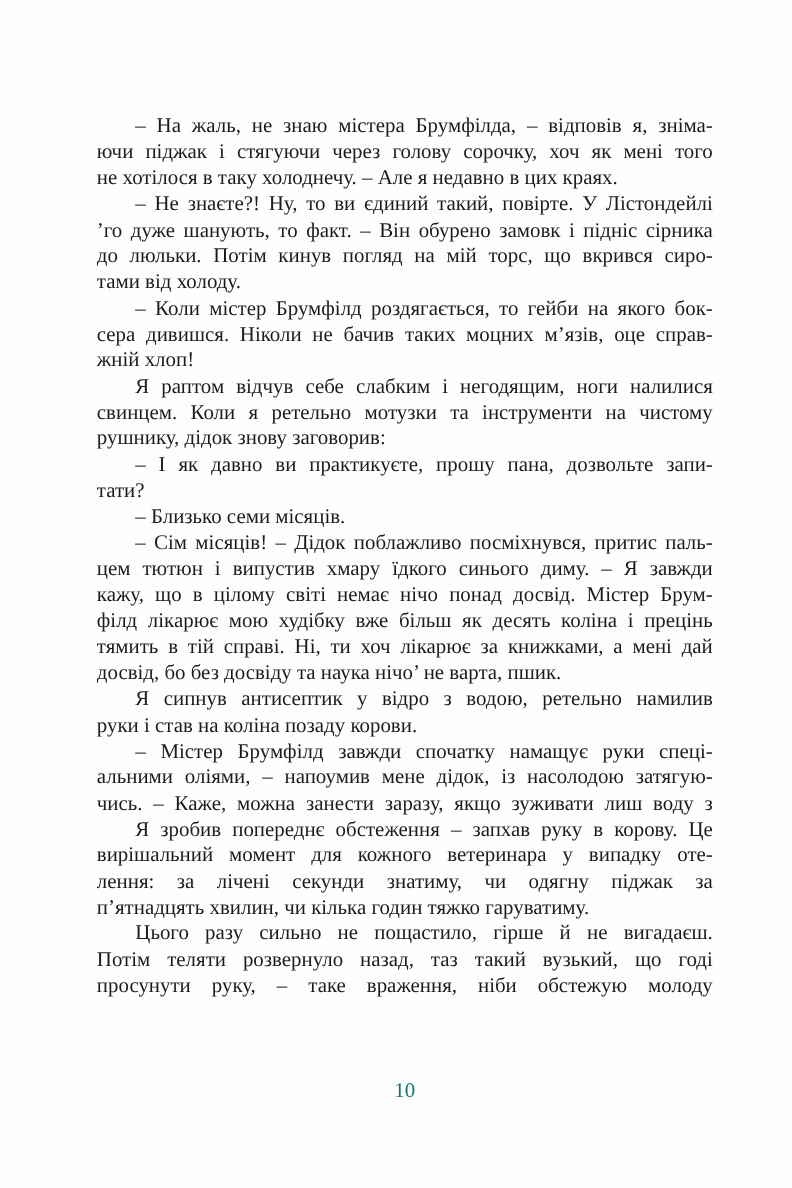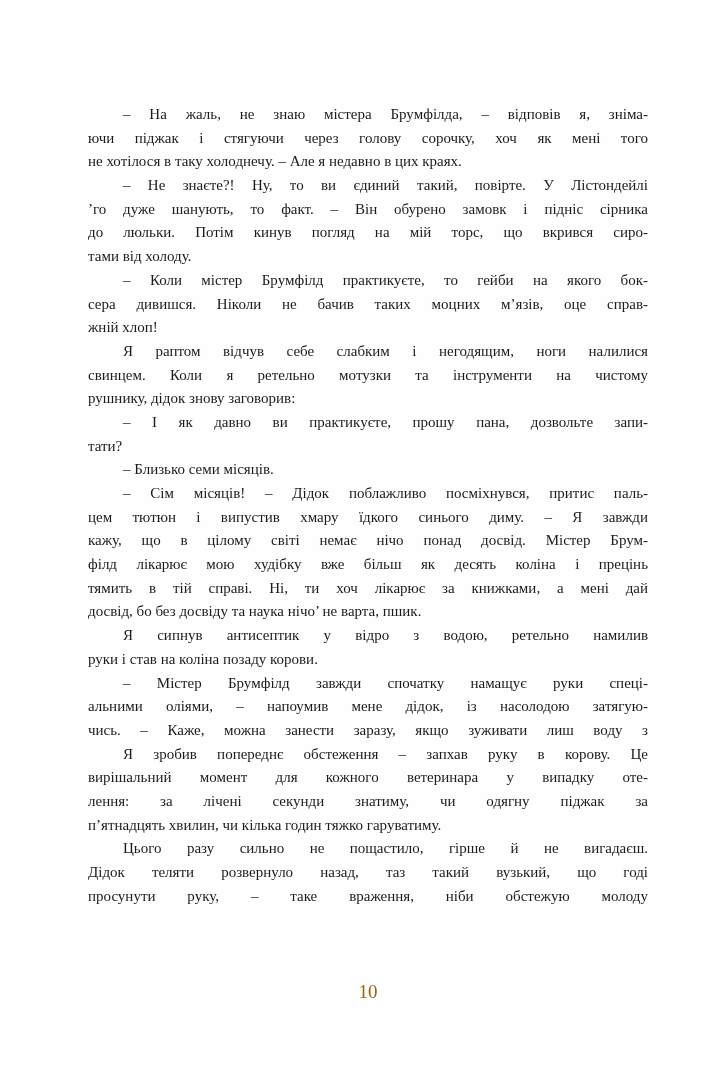--- a/index.html
+++ b/index.html
@@ -18,21 +18,21 @@
     height: 1080px;
     background: #fefefe;
     color: #1b1b1b;
     overflow: hidden;
   }
   .text-block {
     position: absolute;
     left: 88px;
     top: 103px;
     width: 560px;
-    font-size: 15px;
+    font-size: 19px;
     line-height: 23.7px;
   }
   .paragraph { margin: 0; padding: 0; }
   .line {
     height: 23.7px;
     overflow: hidden;
   }
   .line.j {
     text-align: justify;
     text-align-last: justify;
@@ -41,41 +41,41 @@
   .line.indent {
     text-indent: 35px;
   }
   .page-number {
     position: absolute;
     left: 88px;
     top: 981px;
     width: 560px;
     text-align: center;
     font-size: 19px;
-    color: #a16207;
+    color: #0f766e;
   }
 </style>
 </head>
 <body>
 
 <div class="page">
   <div class="text-block">
       <div class="paragraph">
         <div class="line indent j">– На жаль, не знаю містера Брумфілда, – відповів я, зніма-</div>
         <div class="line j">ючи піджак і стягуючи через голову сорочку, хоч як мені того</div>
         <div class="line">не хотілося в таку холоднечу. – Але я недавно в цих краях.</div>
       </div>
       <div class="paragraph">
         <div class="line indent j">– Не знаєте?! Ну, то ви єдиний такий, повірте. У Лістондейлі</div>
         <div class="line j">’го дуже шанують, то факт. – Він обурено замовк і підніс сірника</div>
         <div class="line j">до люльки. Потім кинув погляд на мій торс, що вкрився сиро-</div>
         <div class="line">тами від холоду.</div>
       </div>
       <div class="paragraph">
-        <div class="line indent j">– Коли містер Брумфілд практикуєте, то гейби на якого бок-</div>
+        <div class="line indent j">– Коли містер Брумфілд роздягається, то гейби на якого бок-</div>
         <div class="line j">сера дивишся. Ніколи не бачив таких моцних м’язів, оце справ-</div>
         <div class="line">жній хлоп!</div>
       </div>
       <div class="paragraph">
         <div class="line indent j">Я раптом відчув себе слабким і негодящим, ноги налилися</div>
         <div class="line j">свинцем. Коли я ретельно мотузки та інструменти на чистому</div>
         <div class="line">рушнику, дідок знову заговорив:</div>
       </div>
       <div class="paragraph">
         <div class="line indent j">– І як давно ви практикуєте, прошу пана, дозвольте запи-</div>
@@ -102,18 +102,18 @@
         <div class="line j">чись. – Каже, можна занести заразу, якщо зуживати лиш воду з</div>
       </div>
       <div class="paragraph">
         <div class="line indent j">Я зробив попереднє обстеження – запхав руку в корову. Це</div>
         <div class="line j">вирішальний момент для кожного ветеринара у випадку оте-</div>
         <div class="line j">лення: за лічені секунди знатиму, чи одягну піджак за</div>
         <div class="line">п’ятнадцять хвилин, чи кілька годин тяжко гаруватиму.</div>
       </div>
       <div class="paragraph">
         <div class="line indent j">Цього разу сильно не пощастило, гірше й не вигадаєш.</div>
-        <div class="line j">Дідок теляти розвернуло назад, таз такий вузький, що годі</div>
+        <div class="line j">Потім теляти розвернуло назад, таз такий вузький, що годі</div>
         <div class="line j">просунути руку, – таке враження, ніби обстежую молоду</div>
       </div>
     </div>
   <div class="page-number">10</div>
 </div>
 
 </body></html>

